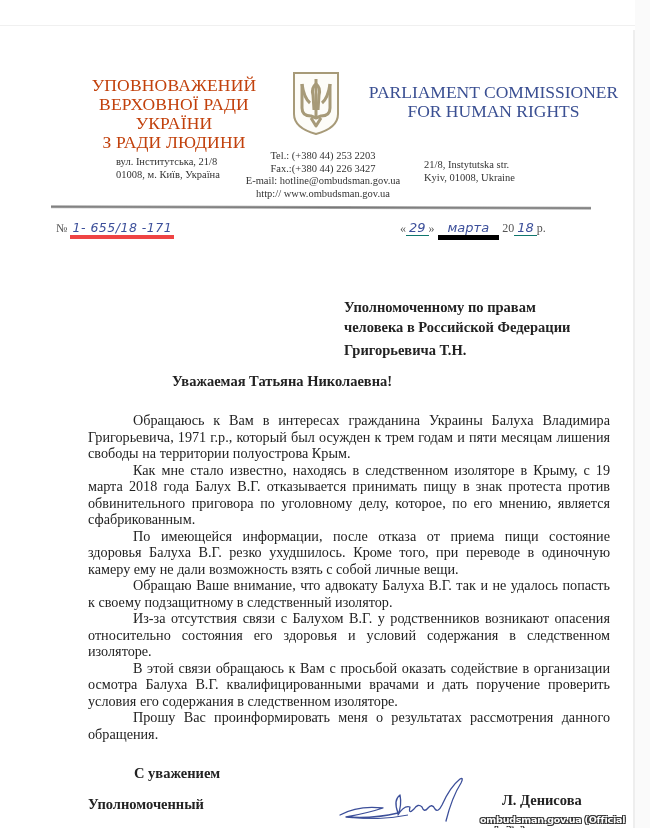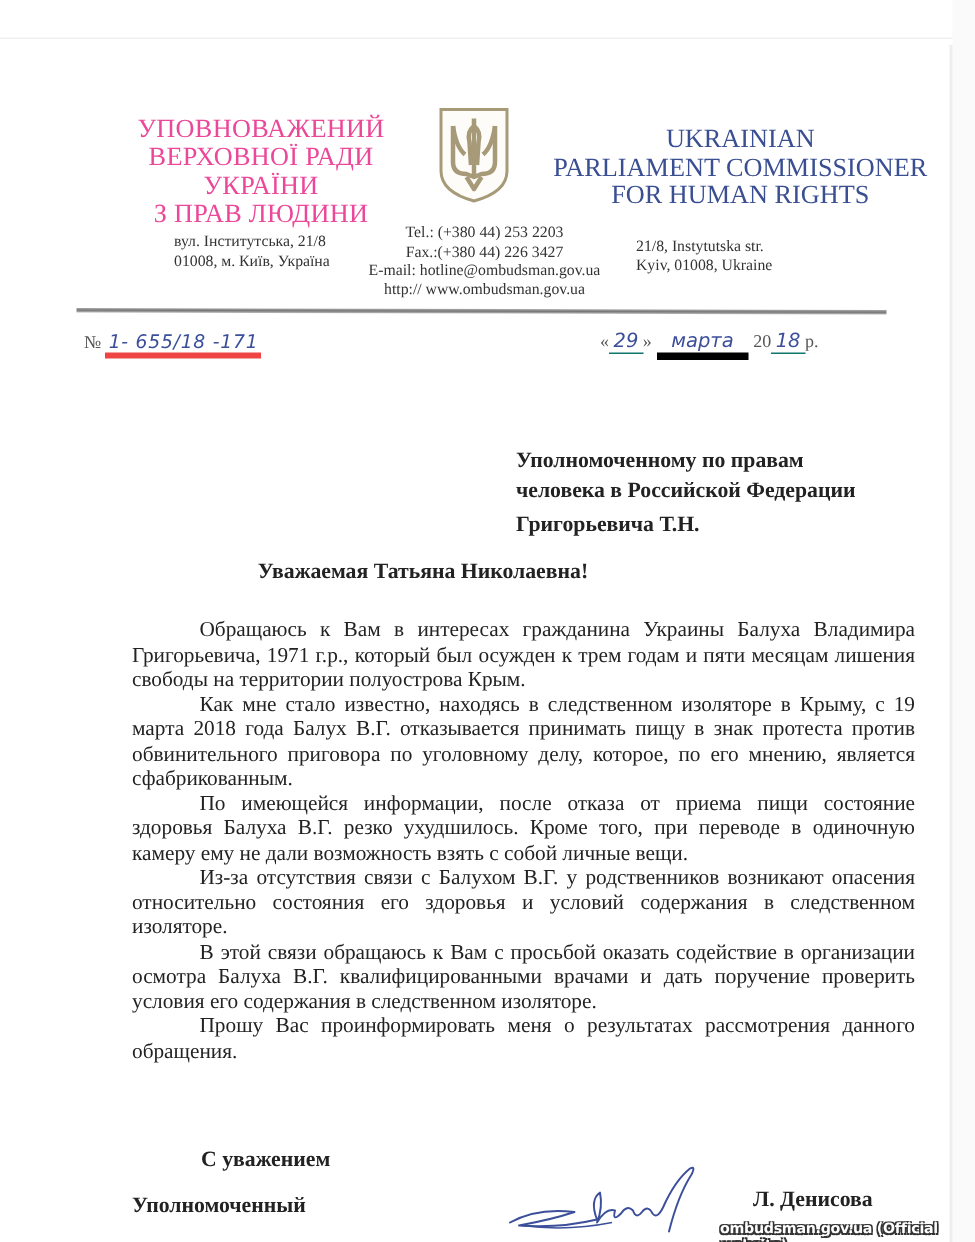--- a/index.html
+++ b/index.html
@@ -17,21 +17,21 @@
       position: absolute; left: 635px; top: 0; width: 15px; height: 828px;
       background: #fafafa;
     }
     .page-edge-top {
       position: absolute; left: 0; top: 25px; width: 635px; height: 1px;
       background: #f0f0f0;
     }
     
     .lh-ua {
       position: absolute; left: 64px; top: 76px; width: 220px;
-      text-align: center; color: #ec4899; font-size: 17.5px; line-height: 19px;
+      text-align: center; color: #c2410c; font-size: 17.5px; line-height: 19px;
       letter-spacing: 0.2px;
     }
     .lh-en {
       position: absolute; left: 356px; top: 83px; width: 275px;
       text-align: center; color: #3a4f92; font-size: 17.5px; line-height: 18.5px;
     }
     .coat {
       position: absolute; left: 291px; top: 70px; width: 50px; height: 66px;
     }
     .addr-ua {
@@ -106,40 +106,39 @@
 </head>
 <body>
 
 <div class="page-shade-right"></div>
 <div class="page-edge-top"></div>
 <div class="page-edge-right"></div>
 
 <div class="lh-ua">
   <div>УПОВНОВАЖЕНИЙ</div>
   <div>ВЕРХОВНОЇ РАДИ УКРАЇНИ</div>
-  <div>З ПРАВ ЛЮДИНИ</div>
+  <div>З РАДИ ЛЮДИНИ</div>
 </div>
 
 <div class="coat">
   <svg width="50" height="66" viewBox="0 0 50 66">
     <path d="M3 3 H47 V44 Q47 58 25 64 Q3 58 3 44 Z" fill="#fdfcf8" stroke="#a79a78" stroke-width="2"></path>
     <g fill="none" stroke="#a79a78" stroke-width="3" stroke-linejoin="round">
       <path d="M25 9 L25 48"></path>
       <path d="M25 14 Q20 18 22 25 L23 40"></path>
       <path d="M25 14 Q30 18 28 25 L27 40"></path>
       <path d="M11 14 L11 38 Q11 46 20 46 L25 48 L30 46 Q39 46 39 38 L39 14"></path>
       <path d="M11 14 Q13 28 19 33"></path>
       <path d="M39 14 Q37 28 31 33"></path>
       <path d="M20 48 L25 56 L30 48"></path>
     </g>
   </svg>
 </div>
 
 <div class="lh-en">
-  <div>UKRAINIAN</div>
   <div>PARLIAMENT COMMISSIONER</div>
   <div>FOR HUMAN RIGHTS</div>
 </div>
 
 <div class="addr-ua">
   <div>вул. Інститутська, 21/8</div>
   <div>01008, м. Київ, Україна</div>
 </div>
 
 <div class="contacts">
@@ -172,20 +171,21 @@
   <div>человека в Российской Федерации</div>
 </div>
 <div class="addressee-name">Григорьевича Т.Н.</div>
 
 <div class="salutation">Уважаемая Татьяна Николаевна!</div>
 
 <div class="body-text">
   <p>Обращаюсь к Вам в интересах гражданина Украины Балуха Владимира Григорьевича, 1971 г.р., который был осужден к трем годам и пяти месяцам лишения свободы на территории полуострова Крым.</p>
   <p>Как мне стало известно, находясь в следственном изоляторе в Крыму, с 19 марта 2018 года Балух В.Г. отказывается принимать пищу в знак протеста против обвинительного приговора по уголовному делу, которое, по его мнению, является сфабрикованным.</p>
   <p>По имеющейся информации, после отказа от приема пищи состояние здоровья Балуха В.Г. резко ухудшилось. Кроме того, при переводе в одиночную камеру ему не дали возможность взять с собой личные вещи.</p>
+  <p>Обращаю Ваше внимание, что адвокату Балуха В.Г. так и не удалось попасть к своему подзащитному в следственный изолятор.</p>
   <p>Из-за отсутствия связи с Балухом В.Г. у родственников возникают опасения относительно состояния его здоровья и условий содержания в следственном изоляторе.</p>
   <p>В этой связи обращаюсь к Вам с просьбой оказать содействие в организации осмотра Балуха В.Г. квалифицированными врачами и дать поручение проверить условия его содержания в следственном изоляторе.</p>
   <p>Прошу Вас проинформировать меня о результатах рассмотрения данного обращения.</p>
 </div>
 
 <div class="closing">С уважением</div>
 <div class="signer-title">Уполномоченный</div>
 
 <div class="signature">
   <svg width="132" height="50" viewBox="0 0 132 50">

